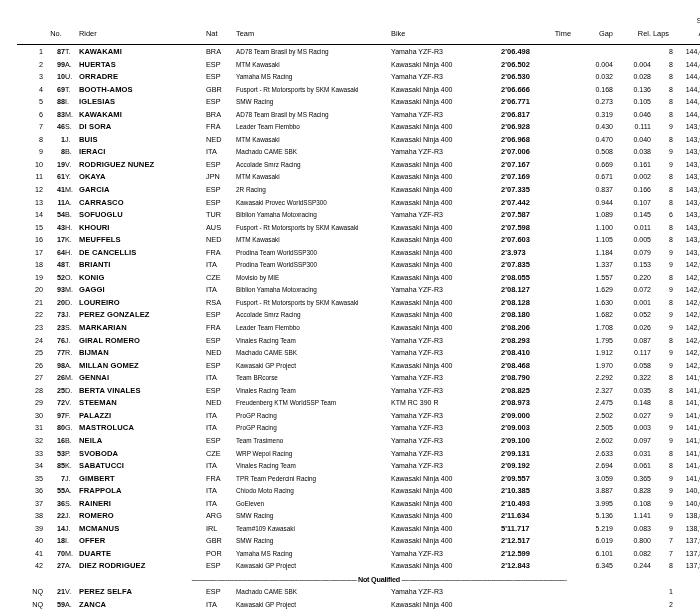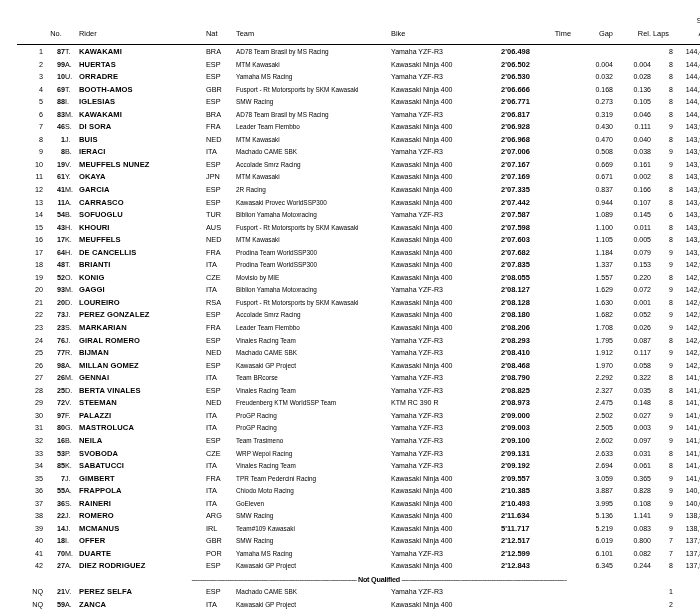--- a/index.html
+++ b/index.html
@@ -319,21 +319,21 @@
           <td class="c-gap"><span class="v-gap">0.508</span></td>
           <td class="c-rel"><span class="v-rel">0.038</span></td>
           <td class="c-laps"><span class="v-laps">9</span></td>
           <td class="c-avg"><span class="v-avg">143,908</span></td>
           <td class="c-max"></td>
         </tr>
         <tr class="data-row">
           <td class="c-pos"><span class="v-pos">10</span></td>
           <td class="c-num"><span class="v-num">19</span></td>
           <td class="c-ini"><span class="v-ini">V.</span></td>
-          <td class="c-rider"><span class="v-last">MEUFFELS NUNEZ</span></td>
+          <td class="c-rider"><span class="v-last">RODRIGUEZ NUNEZ</span></td>
           <td class="c-nat"><span class="v-nat">ESP</span></td>
           <td class="c-team"><span class="v-team">Accolade Smrz Racing</span></td>
           <td class="c-bike"><span class="v-bike">Kawasaki Ninja 400</span></td>
           <td class="c-time"><span class="v-time">2'07.167</span></td>
           <td class="c-gap"><span class="v-gap">0.669</span></td>
           <td class="c-rel"><span class="v-rel">0.161</span></td>
           <td class="c-laps"><span class="v-laps">9</span></td>
           <td class="c-avg"><span class="v-avg">143,726</span></td>
           <td class="c-max"></td>
         </tr>
@@ -428,21 +428,21 @@
           <td class="c-max"></td>
         </tr>
         <tr class="data-row">
           <td class="c-pos"><span class="v-pos">17</span></td>
           <td class="c-num"><span class="v-num">64</span></td>
           <td class="c-ini"><span class="v-ini">H.</span></td>
           <td class="c-rider"><span class="v-last">DE CANCELLIS</span></td>
           <td class="c-nat"><span class="v-nat">FRA</span></td>
           <td class="c-team"><span class="v-team">Prodina Team WorldSSP300</span></td>
           <td class="c-bike"><span class="v-bike">Kawasaki Ninja 400</span></td>
-          <td class="c-time"><span class="v-time">2'07.682</span></td>
+          <td class="c-time"><span class="v-time">2'3.973</span></td>
           <td class="c-gap"><span class="v-gap">1.184</span></td>
           <td class="c-rel"><span class="v-rel">0.079</span></td>
           <td class="c-laps"><span class="v-laps">9</span></td>
           <td class="c-avg"><span class="v-avg">143,146</span></td>
           <td class="c-max"></td>
         </tr>
         <tr class="data-row">
           <td class="c-pos"><span class="v-pos">18</span></td>
           <td class="c-num"><span class="v-num">48</span></td>
           <td class="c-ini"><span class="v-ini">T.</span></td>

